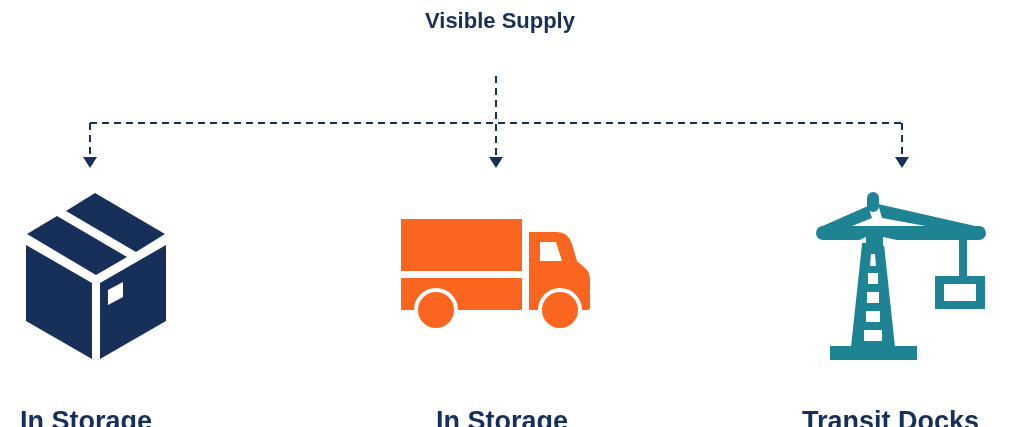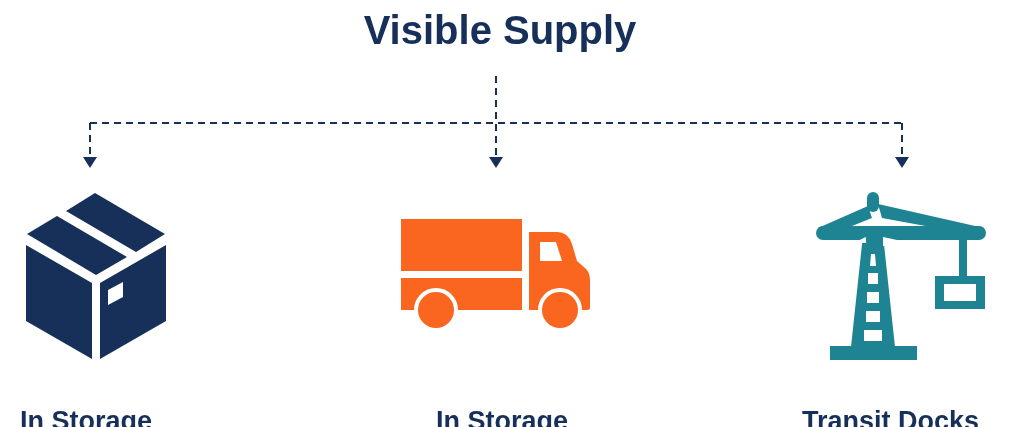--- a/index.html
+++ b/index.html
@@ -1,17 +1,17 @@
 <!DOCTYPE html>
 <html><head>
 <meta charset="utf-8">
 <style>
   html, body { margin: 0; padding: 0; background: #ffffff; }
   body { width: 1024px; height: 427px; position: relative; overflow: hidden; font-family: "Liberation Sans", sans-serif; }
-  .title { position: absolute; left: 0; width: 1000px; top: 8px; text-align: center; font-size: 40px; font-weight: bold; color: #17305a; }
+  .title { position: absolute; left: 0; width: 1000px; top: 8px; text-align: center; font-size: 22px; font-weight: bold; color: #17305a; }
   .label { position: absolute; top: 406px; font-size: 27px; font-weight: bold; color: #17305a; white-space: nowrap; }
   svg.abs { position: absolute; left: 0; top: 0; }
 </style>
 </head>
 <body>
 
 <div class="title">Visible Supply</div>
 
 <svg class="abs" width="1024" height="427">
   <g stroke="#17305a" stroke-width="2" stroke-dasharray="7,5" fill="none">

